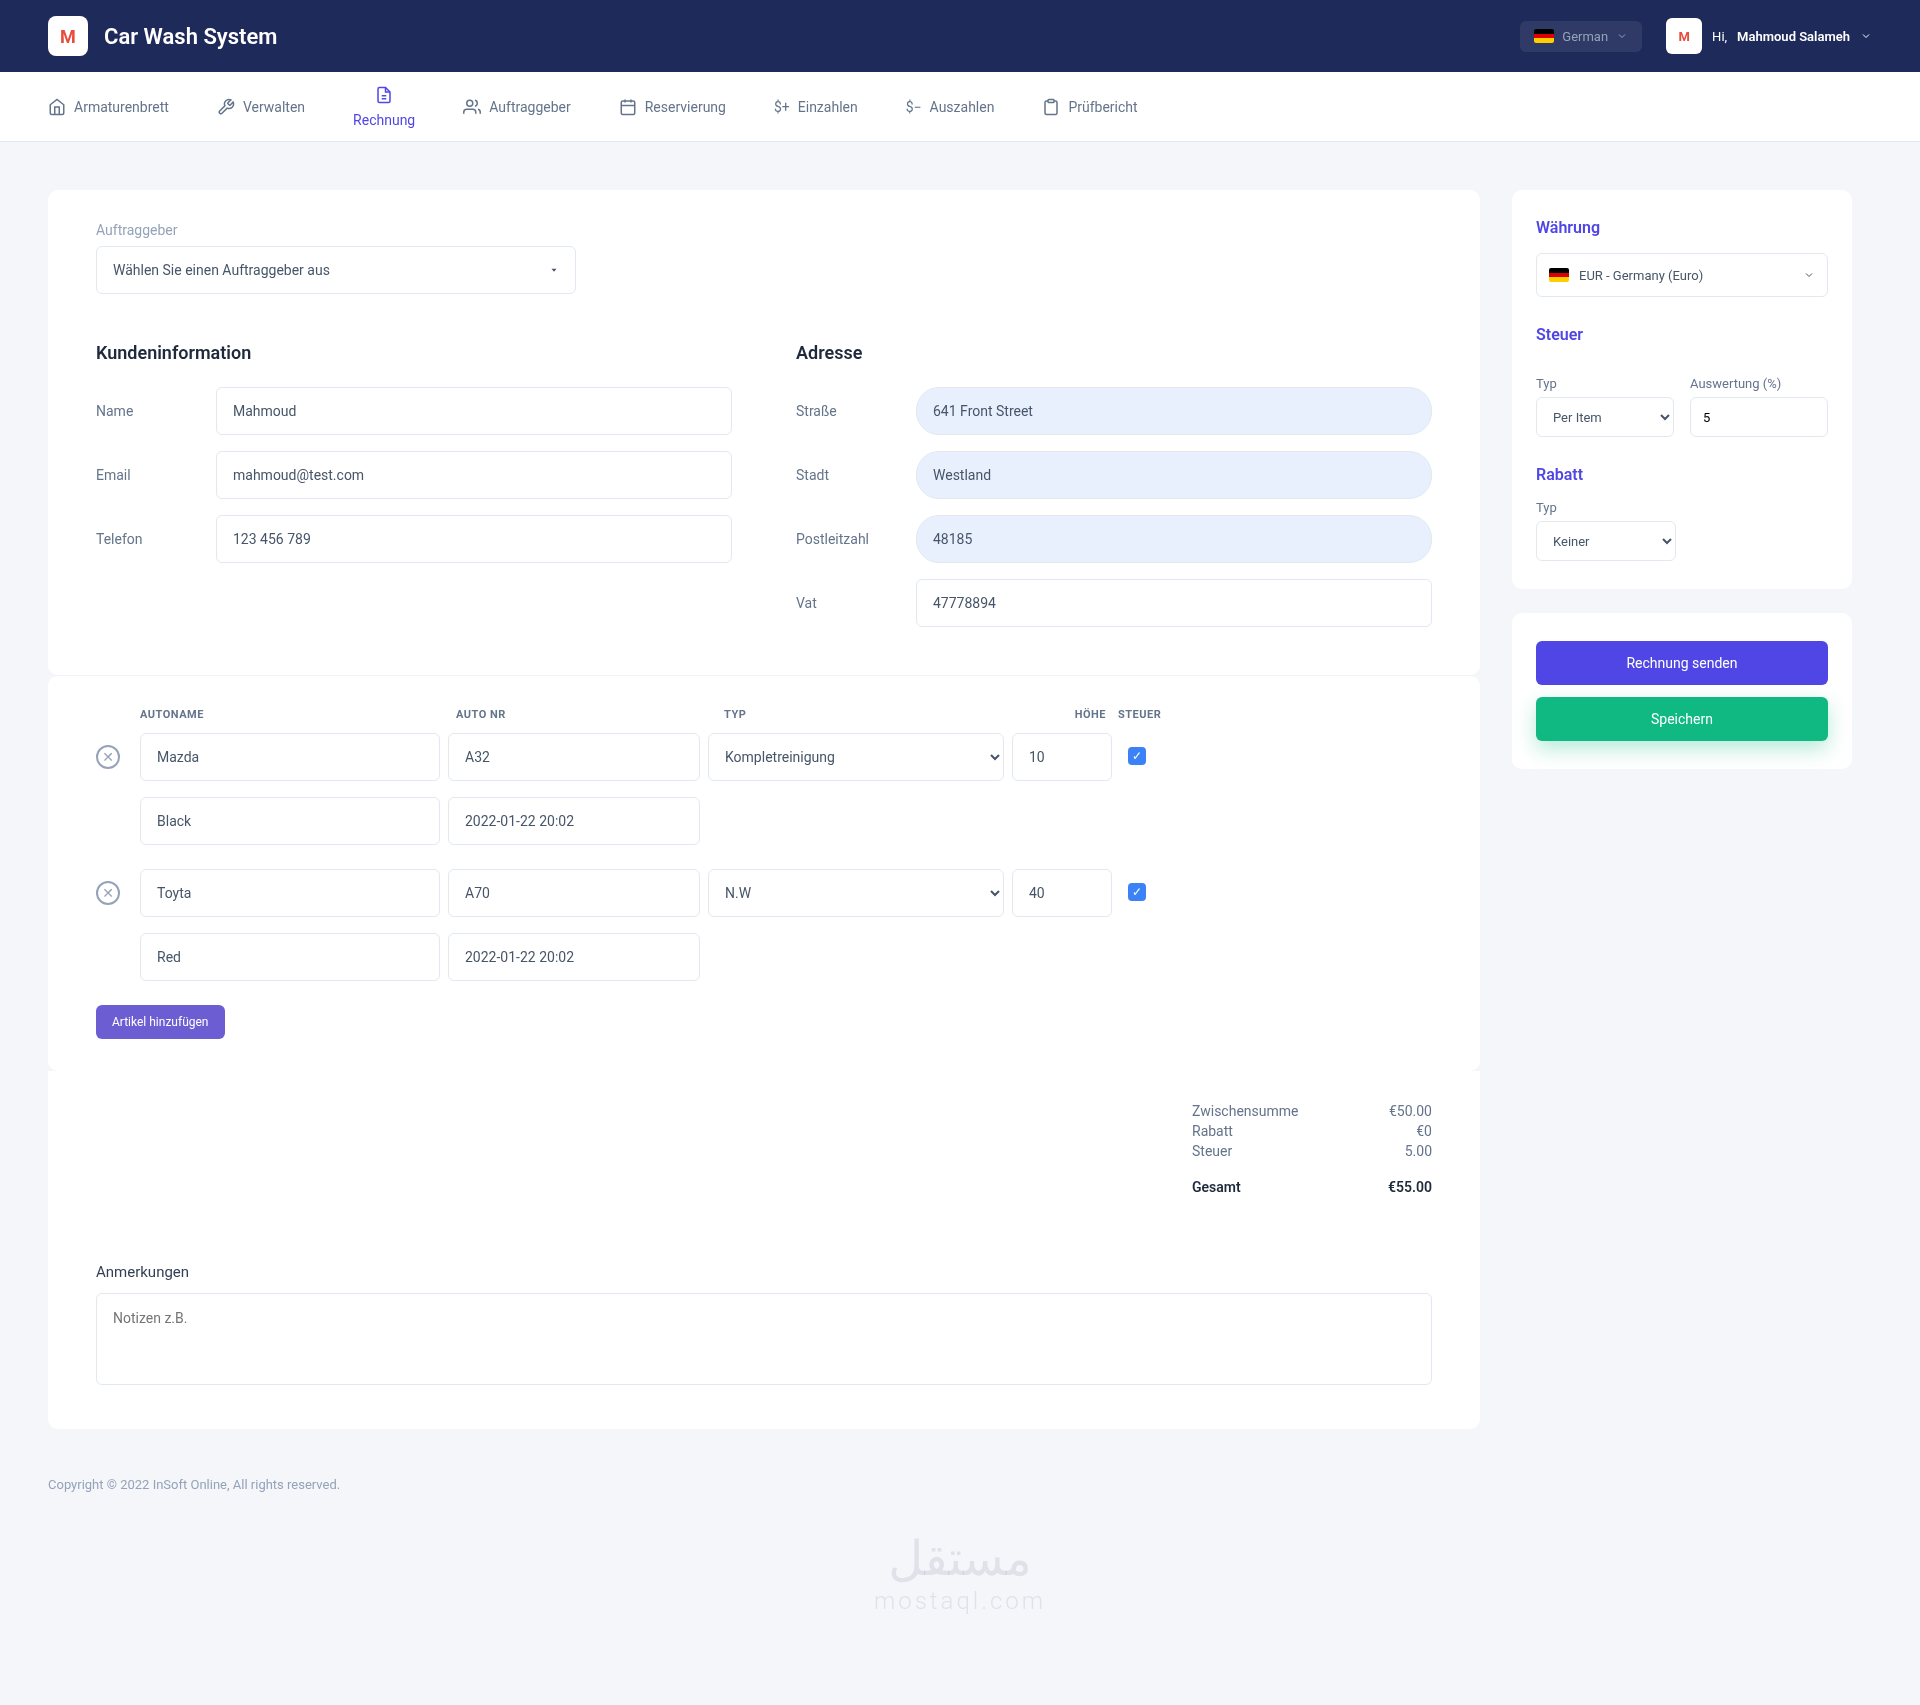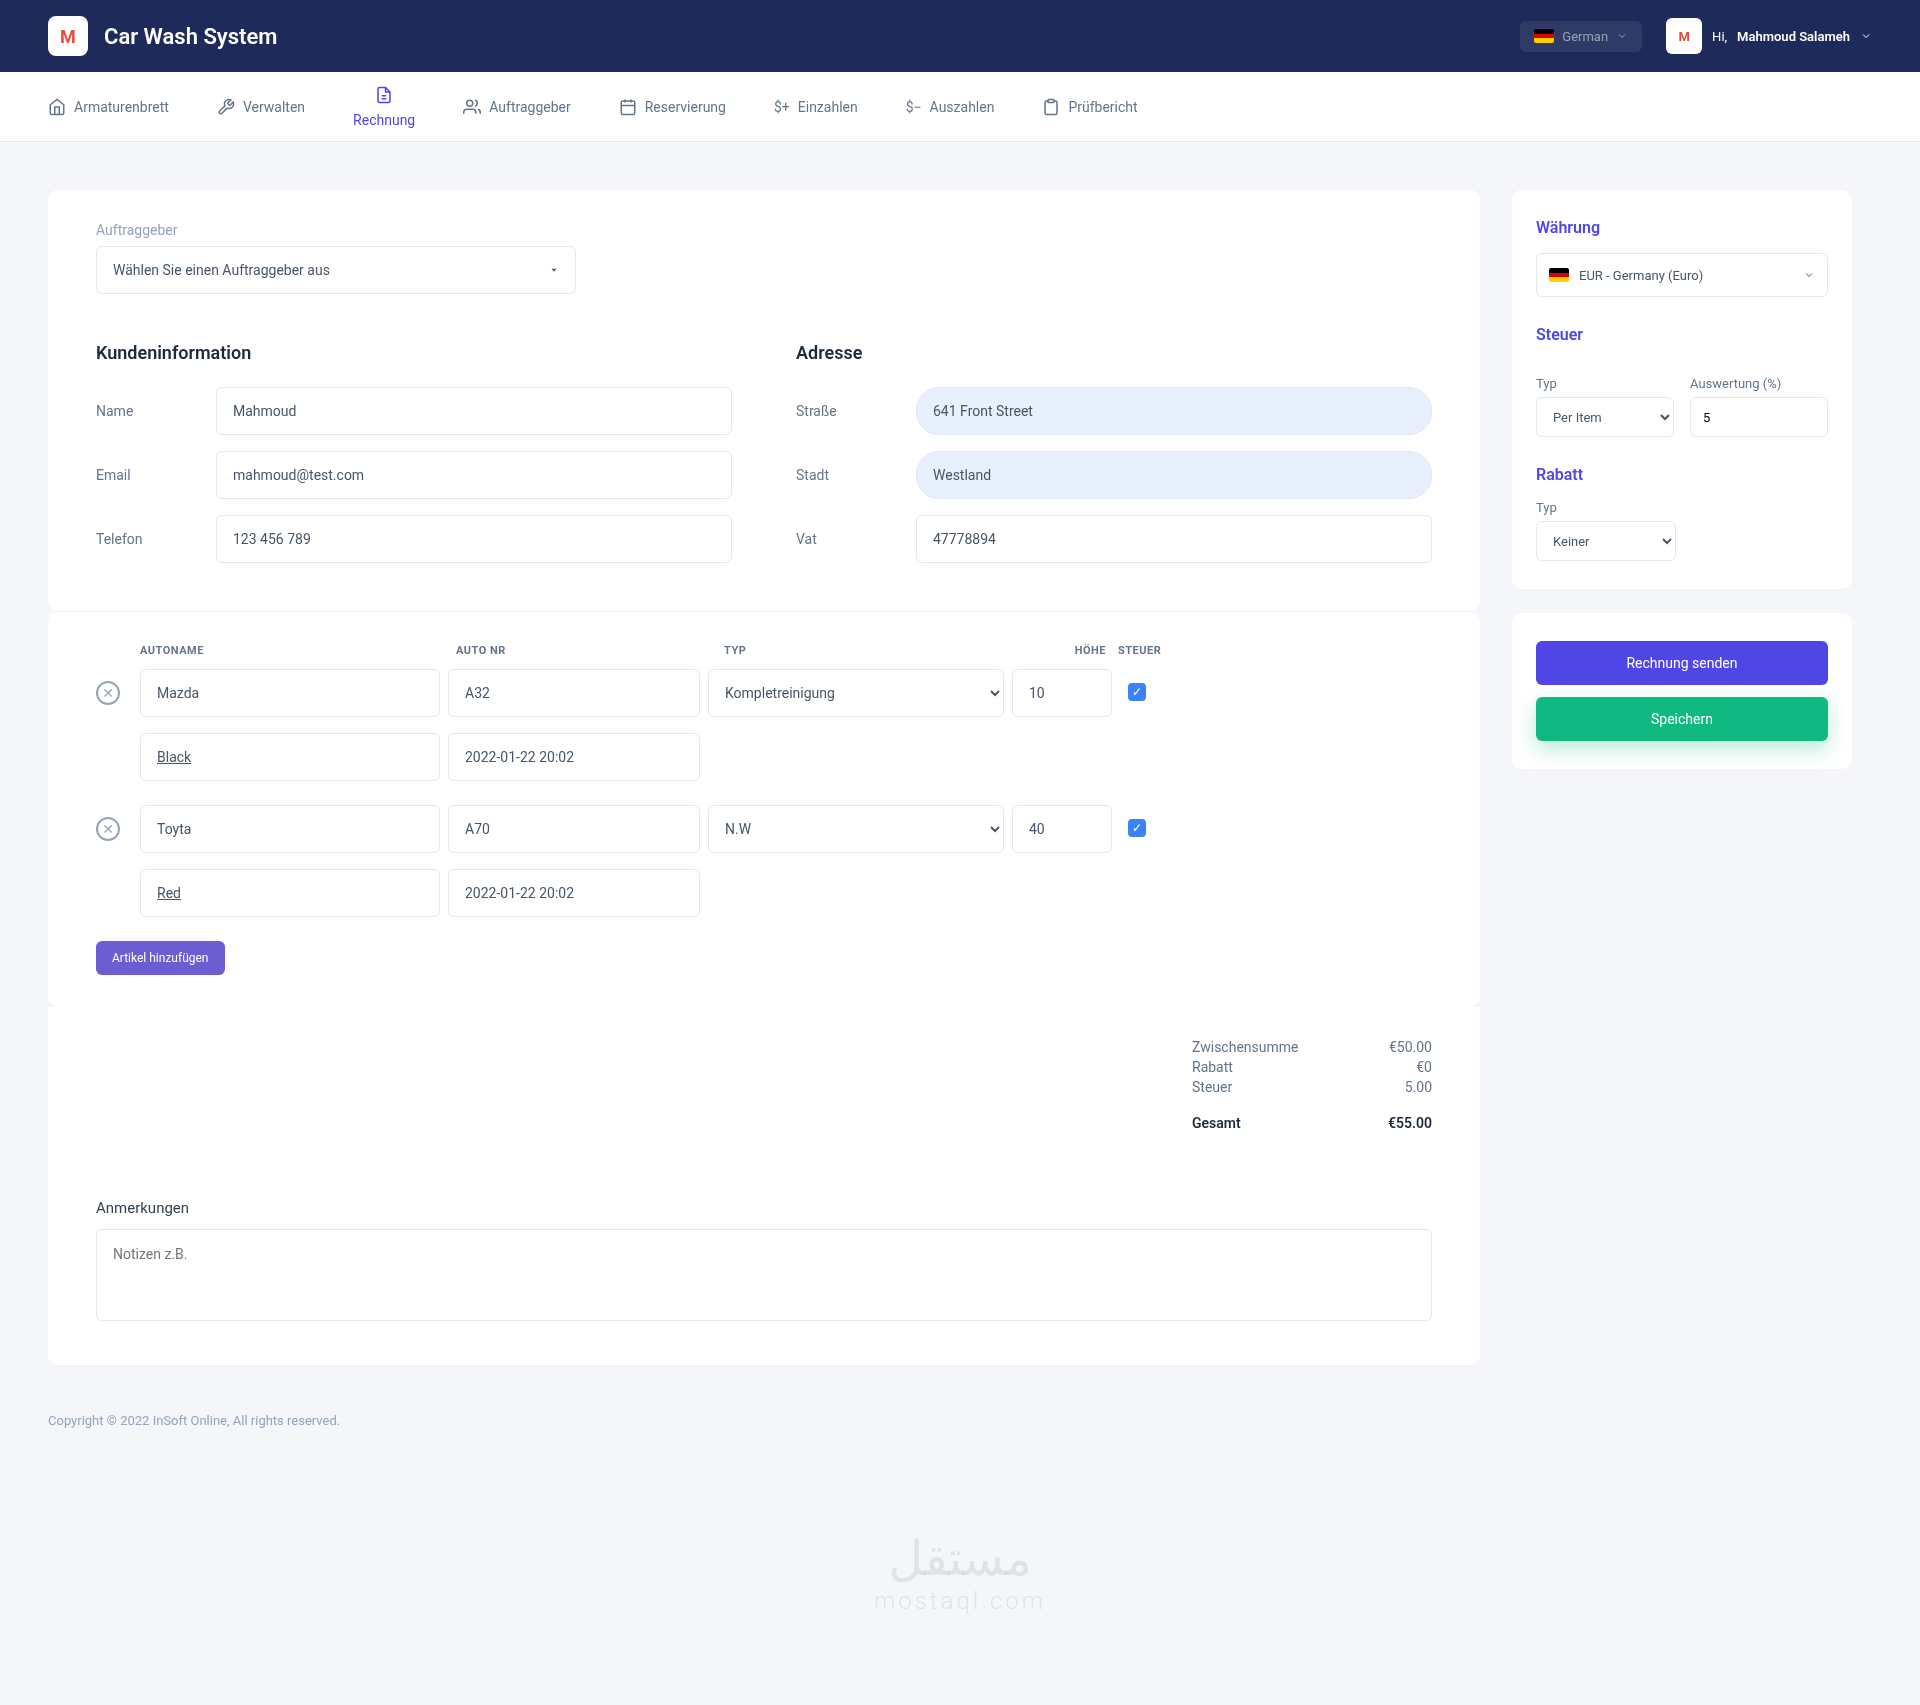--- a/index.html
+++ b/index.html
@@ -50,21 +50,21 @@
 
 .item-row { display: flex; align-items: flex-start; margin-bottom: 24px; gap: 8px; }
 .remove-btn { width: 24px; height: 24px; border: 2px solid #94a3b8; border-radius: 50%; display: flex; align-items: center; justify-content: center; color: #94a3b8; font-size: 14px; cursor: pointer; margin-top: 12px; margin-right: 12px; }
 .item-inputs { display: flex; flex-wrap: wrap; gap: 8px; flex: 1; }
 .item-input { height: 48px; border: 1px solid #e2e8f0; border-radius: 6px; padding: 0 16px; font-size: 14px; color: #475569; background: #fff; }
 .item-select { height: 48px; border: 1px solid #e2e8f0; border-radius: 6px; padding: 0 12px; font-size: 14px; color: #475569; background: #fff; }
 .w-name { width: 300px; }
 .w-nr { width: 252px; }
 .w-typ { width: 296px; }
 .w-hohe { width: 100px; }
-.w-color { width: 300px; text-decoration: underline; }
+.w-color { width: 300px; }
 .w-date { width: 252px; }
 .chk-wrap { margin-top: 14px; margin-left: 8px; }
 .chk { width: 18px; height: 18px; background: #3b82f6; border-radius: 4px; display: flex; align-items: center; justify-content: center; color: #fff; font-size: 12px; }
 
 .add-btn { background: #6d5dd3; color: #fff; border: none; border-radius: 6px; padding: 10px 16px; font-size: 12px; cursor: pointer; }
 
 
 .totals { padding: 32px 48px; background: #fff; display: flex; justify-content: flex-end; }
 .totals-inner { width: 240px; }
 .total-row { display: flex; justify-content: space-between; font-size: 14px; color: #64748b; margin-bottom: 4px; }
@@ -205,20 +205,24 @@
         </div>
         <div class="form-col">
           <div class="form-title">Adresse</div>
           <div class="form-row">
             <div class="form-label">Straße</div>
             <input class="form-input autofill" value="641 Front Street" style="">
           </div>
           <div class="form-row">
             <div class="form-label">Stadt</div>
             <input class="form-input autofill" value="Westland" style="">
+          </div>
+          <div class="form-row">
+            <div class="form-label">Postleitzahl</div>
+            <input class="form-input autofill" value="48185" style="">
           </div>
           <div class="form-row">
             <div class="form-label">Vat</div>
             <input class="form-input" value="47778894" style="">
           </div>
         </div>
       </div>
     </div>
 
     <div class="items-card">

